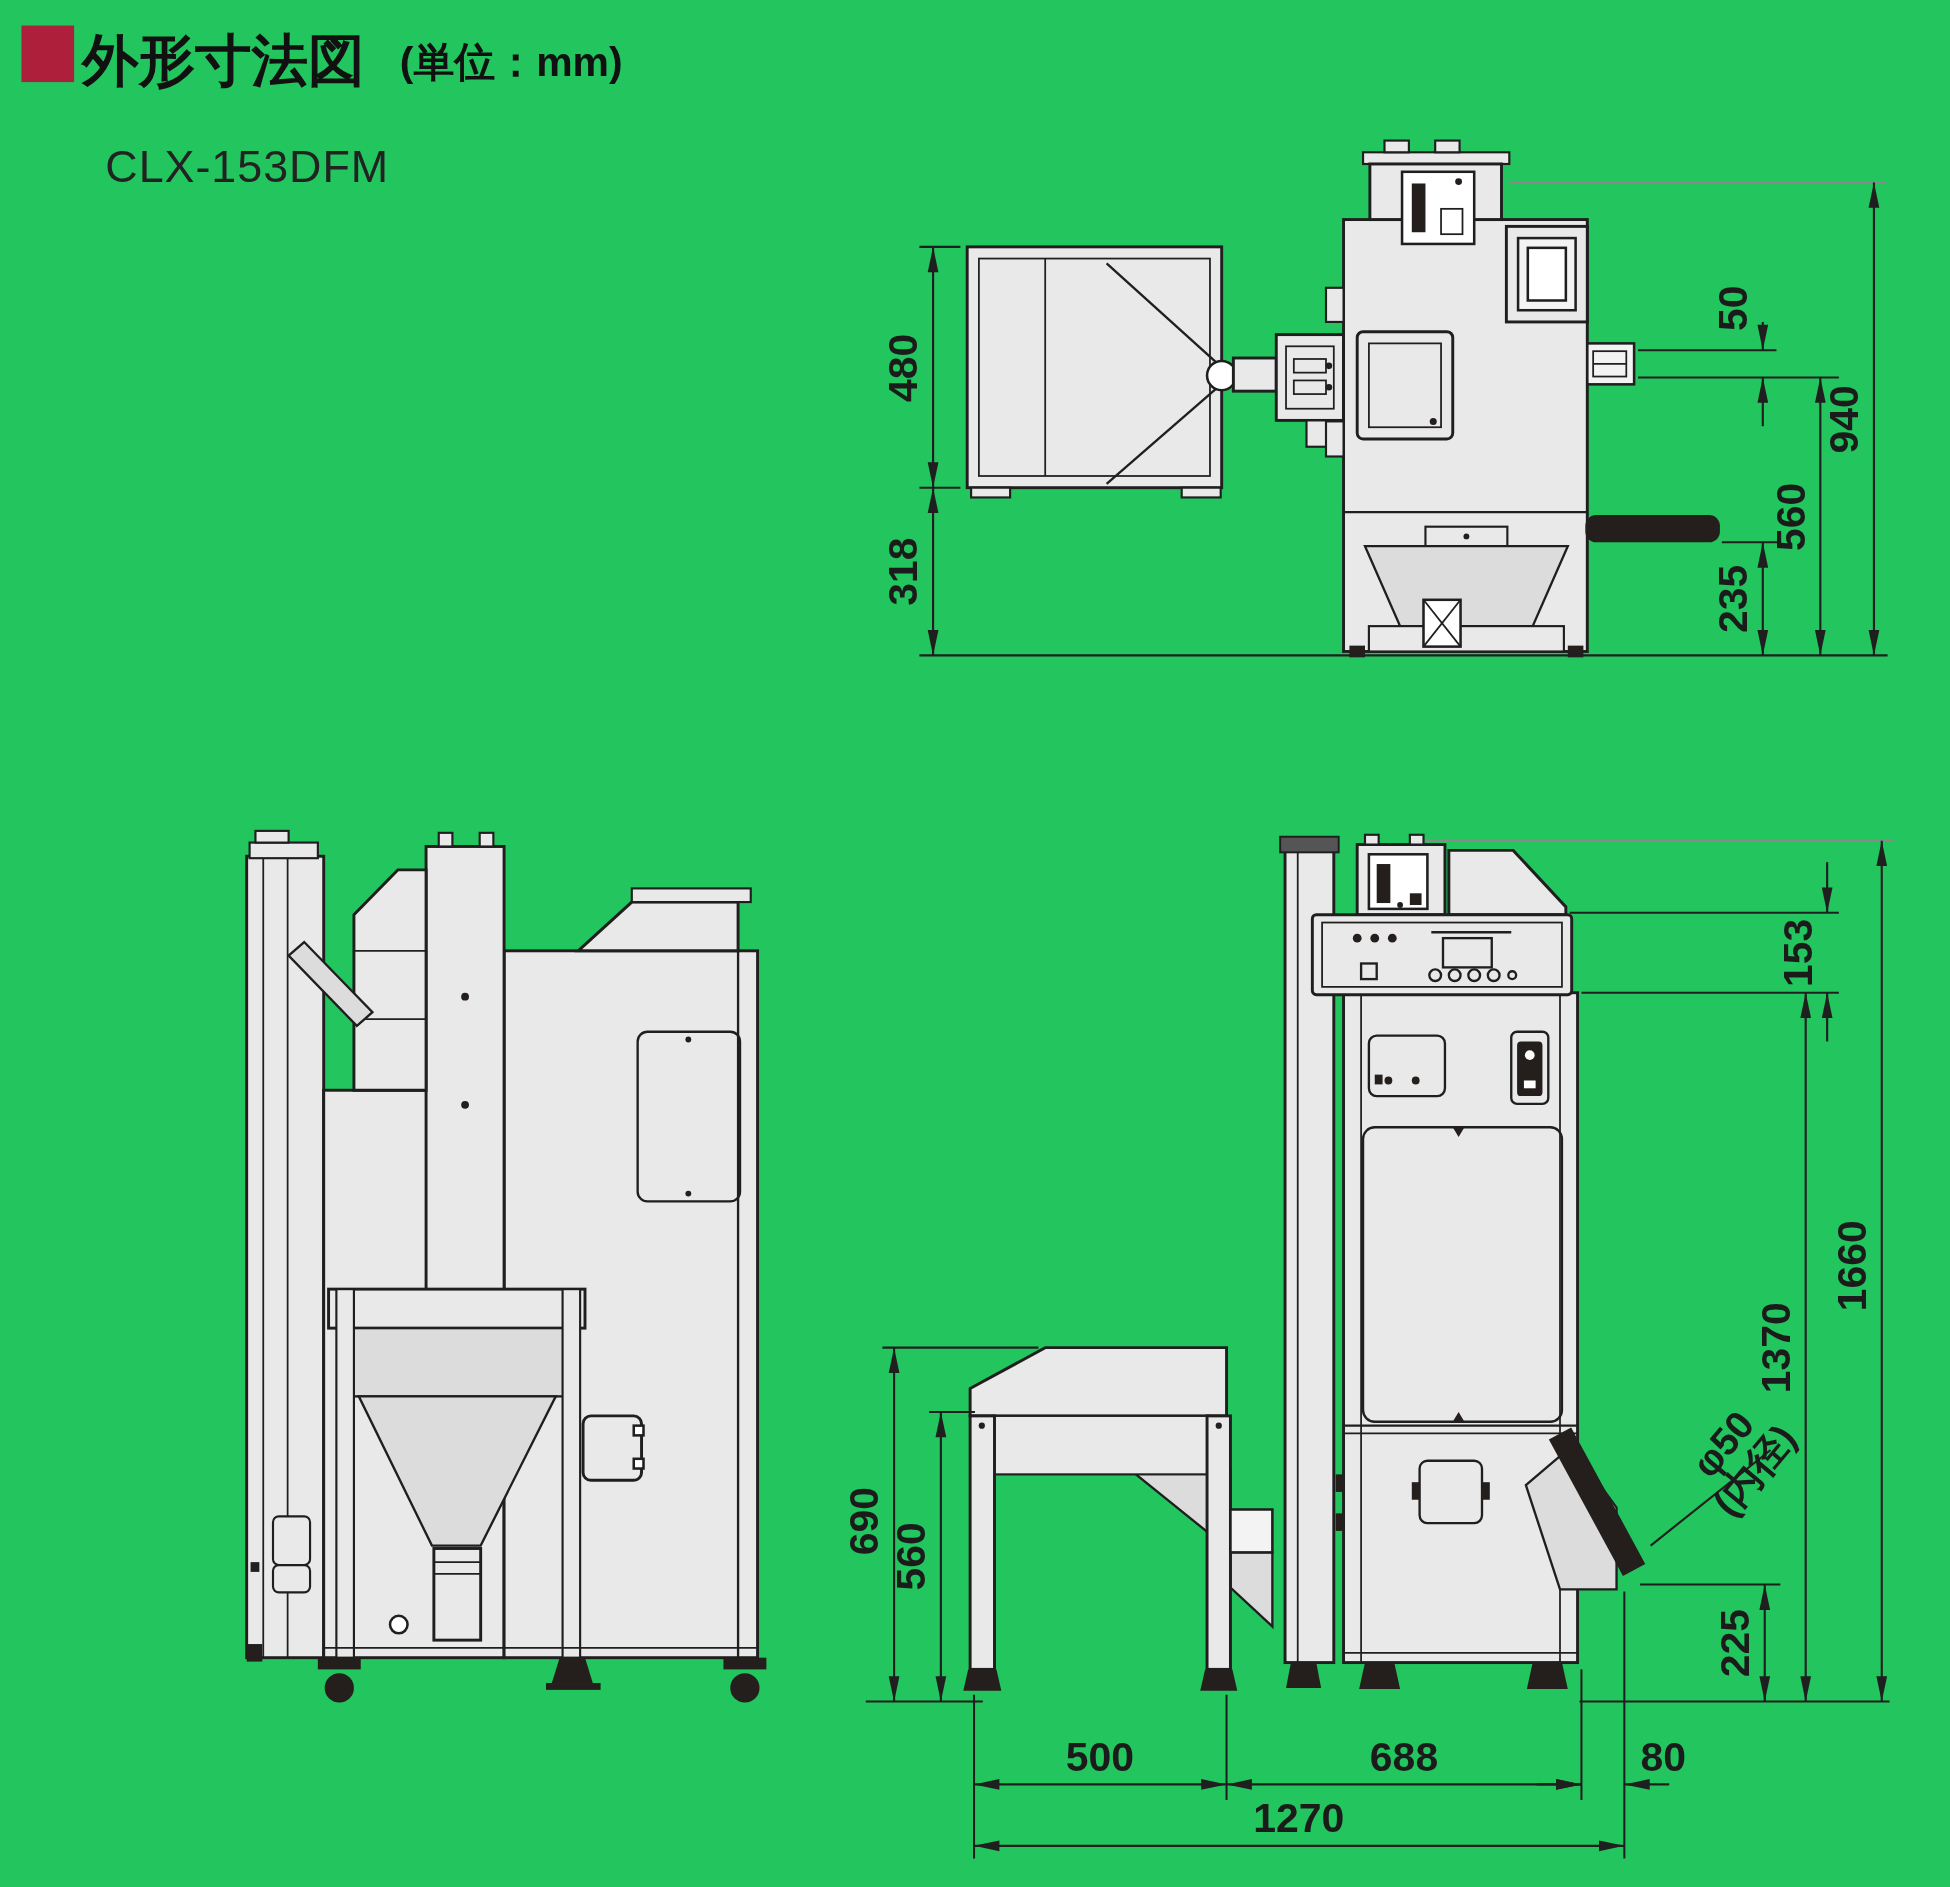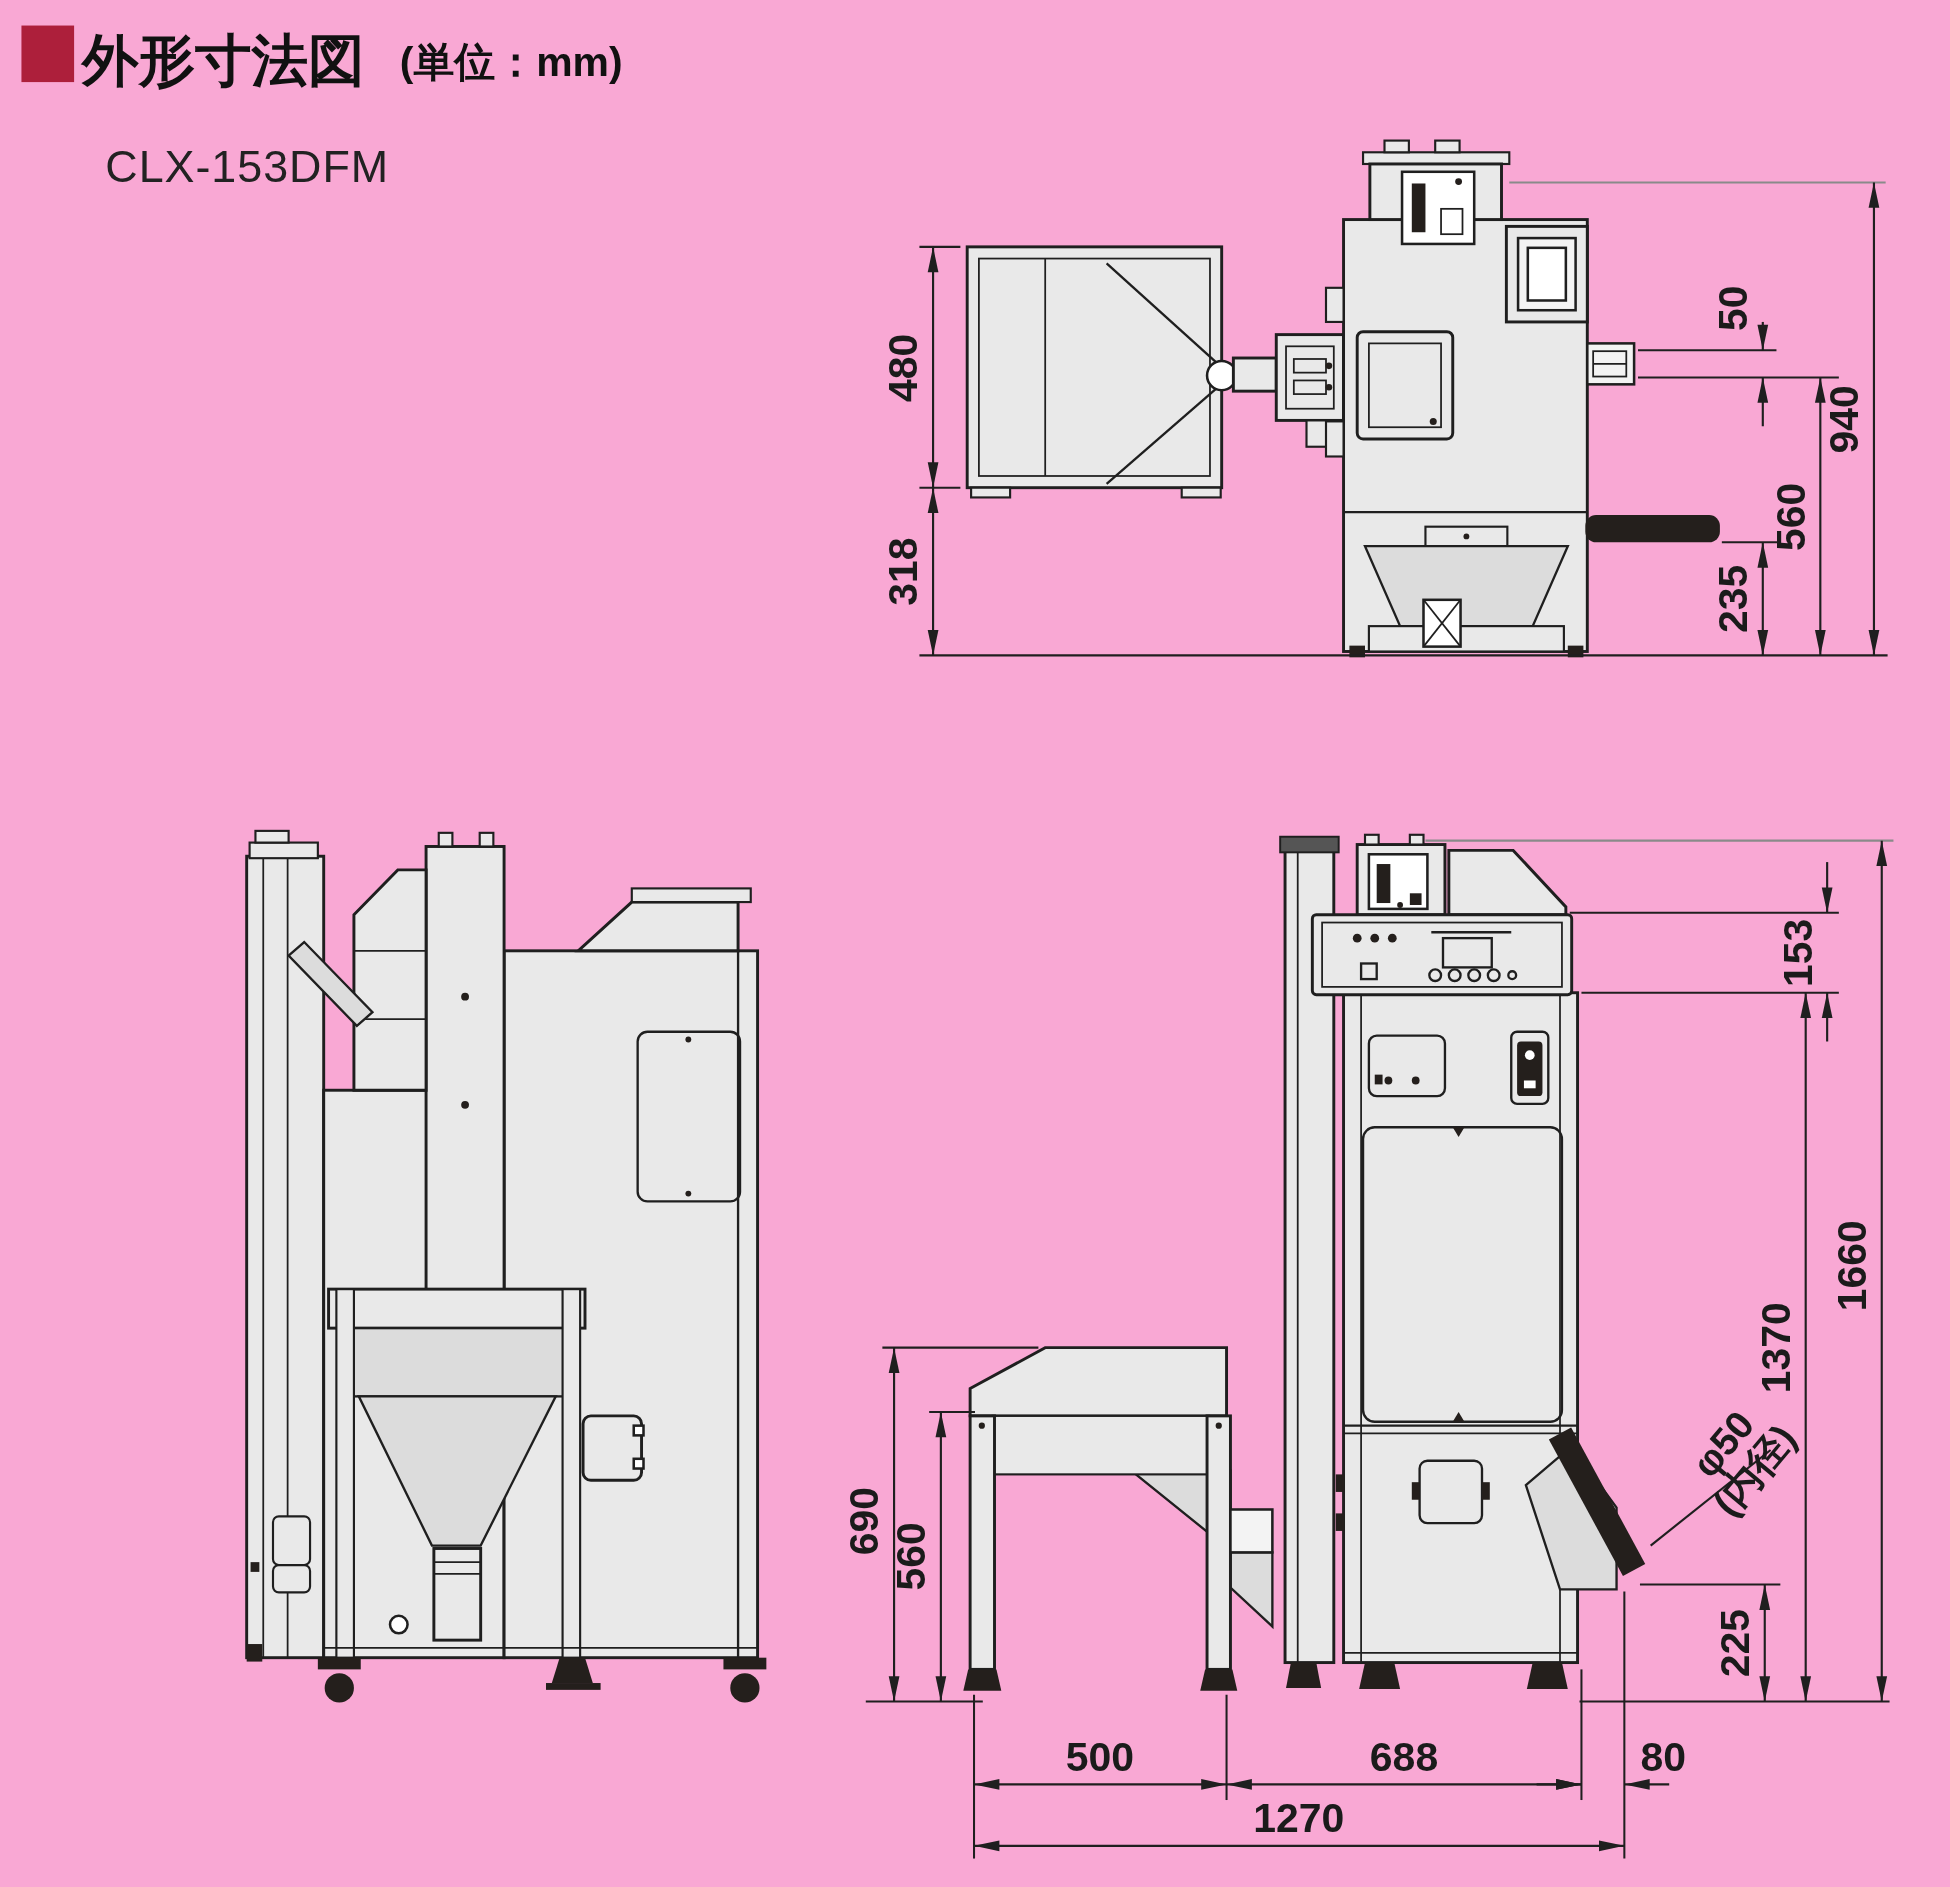--- a/index.html
+++ b/index.html
@@ -1,16 +1,16 @@
 <!DOCTYPE html>
 <html><head>
 <meta charset="utf-8">
 <style>
   html,body{margin:0;padding:0;background:#ffffff;}
-  .page{position:relative;width:1950px;height:1887px;background:#f9a8d4;overflow:hidden;}
+  .page{position:relative;width:1950px;height:1887px;background:#22c55e;overflow:hidden;}
   svg{display:block;}
   .ln{stroke:#1f1f1f;stroke-width:2.4;fill:none;}
   .lnt{stroke:#1f1f1f;stroke-width:1.8;fill:none;}
   .fg{fill:#e9e9e9;stroke:#1f1f1f;stroke-width:3;}
   .fg2{fill:#e9e9e9;stroke:#1f1f1f;stroke-width:2.2;}
   .fgd{fill:#dcdcdc;stroke:#1f1f1f;stroke-width:2.4;}
   .fgl{fill:#f3f3f3;stroke:#1f1f1f;stroke-width:2.6;}
   .fw{fill:#ffffff;stroke:#1f1f1f;stroke-width:2.6;}
   .blk{fill:#241f1c;stroke:none;}
   .dim{stroke:#1f1f1f;stroke-width:2.2;fill:none;}

